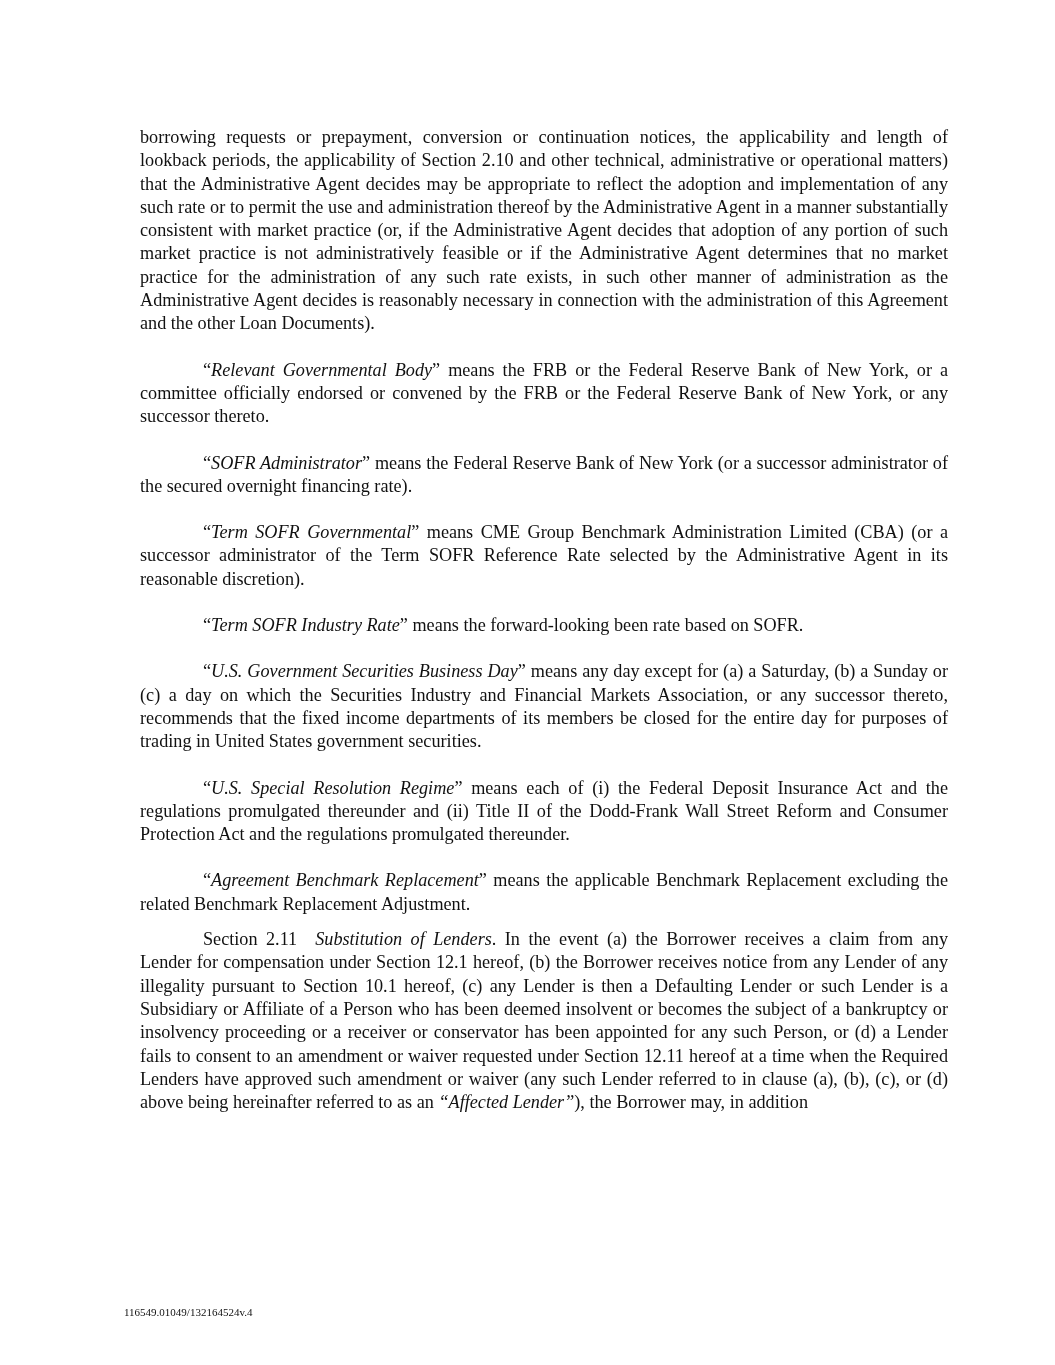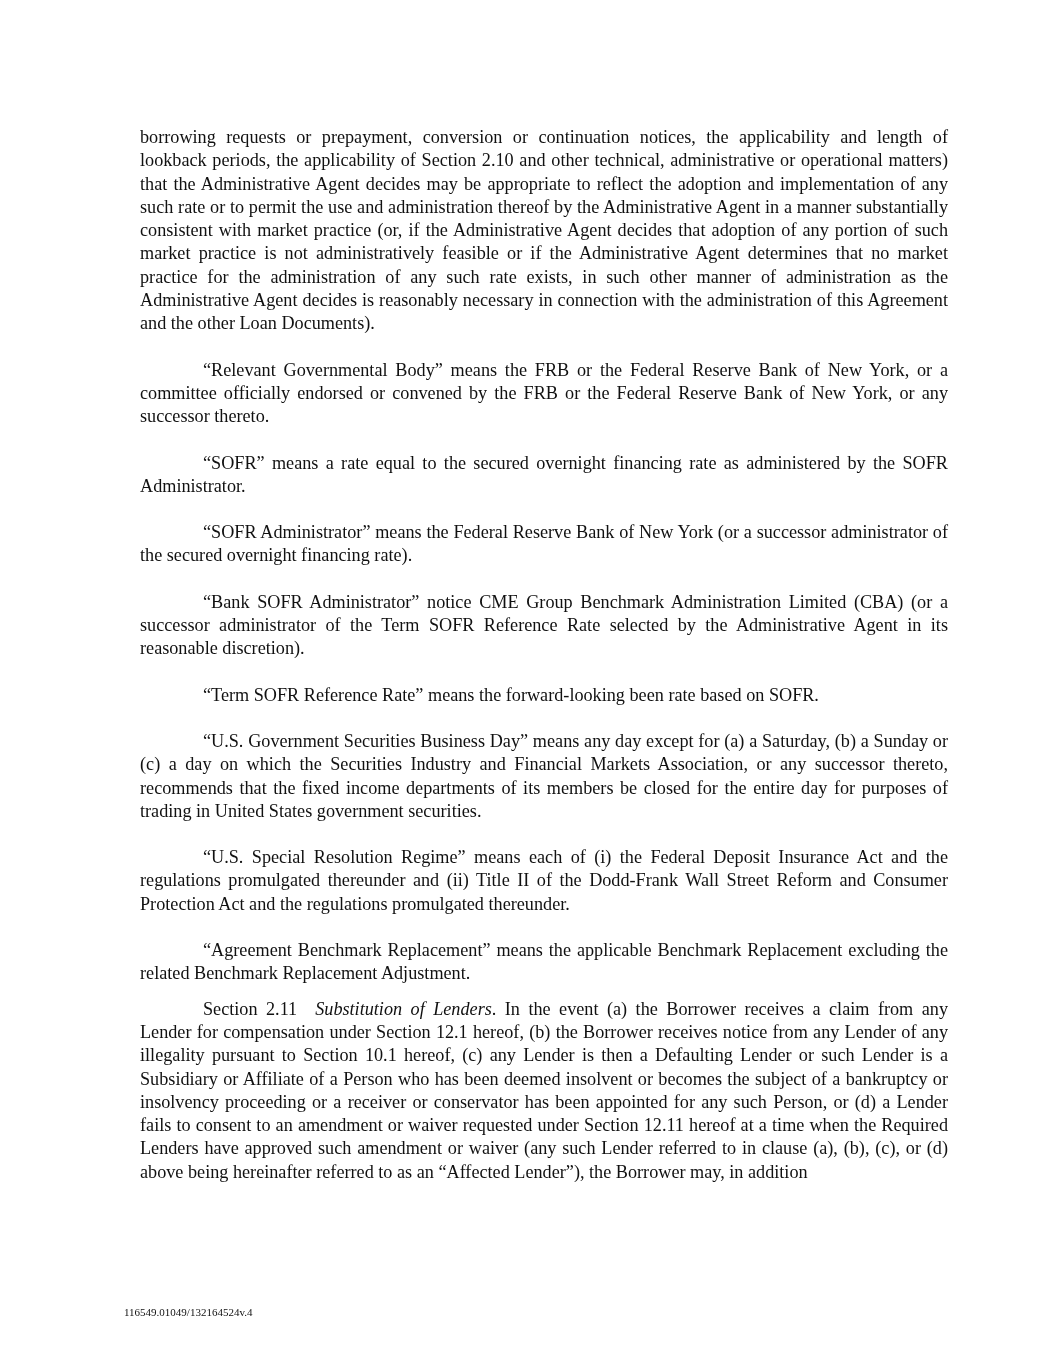--- a/index.html
+++ b/index.html
@@ -23,21 +23,21 @@
   }
   .para {
     font-size: 18.2px;
     line-height: 23.3px;
     text-align: justify;
     margin: 0;
   }
   .para.indent { text-indent: 63px; }
   .gap-lg { margin-top: 23px; }
   .gap-sm { margin-top: 12px; }
-  .term { }
+  .term { font-style: italic; }
   .sec-title { font-style: italic; margin-top: 40px; }
   .sec-num { margin-right: 18px; }
   .page-number {
     position: absolute;
     left: 0;
     width: 1055px;
     top: 1258px;
     text-align: right;
     font-size: 20px;
     padding-left: 40px;
@@ -51,27 +51,26 @@
 </style>
 </head>
 <body>
 
 <div class="page">
 
   <p class="para">borrowing requests or prepayment, conversion or continuation notices, the applicability and length of lookback periods, the applicability of Section 2.10 and other technical, administrative or operational matters) that the Administrative Agent decides may be appropriate to reflect the adoption and implementation of any such rate or to permit the use and administration thereof by the Administrative Agent in a manner substantially consistent with market practice (or, if the Administrative Agent decides that adoption of any portion of such market practice is not administratively feasible or if the Administrative Agent determines that no market practice for the administration of any such rate exists, in such other manner of administration as the Administrative Agent decides is reasonably necessary in connection with the administration of this Agreement and the other Loan Documents).</p>
 
   <p class="para indent gap-lg"><span>“</span><span class="term">Relevant Governmental Body</span><span>”</span><span> means the FRB or the Federal Reserve Bank of New York, or a committee officially endorsed or convened by the FRB or the Federal Reserve Bank of New York, or any successor thereto.</span></p>
 
-  <p class="para indent gap-lg"><span>“</span><span class="term">SOFR</span><span>”</span><span> means a rate equal to the secured overnight financing rate as administered by the SOFR Administrator.</span></p>
 
   <p class="para indent gap-lg"><span>“</span><span class="term">SOFR Administrator</span><span>”</span><span> means the Federal Reserve Bank of New York (or a successor administrator of the secured overnight financing rate).</span></p>
 
-  <p class="para indent gap-lg"><span>“</span><span class="term">Bank SOFR Administrator</span><span>”</span><span> notice CME Group Benchmark Administration Limited (CBA) (or a successor administrator of the Term SOFR Reference Rate selected by the Administrative Agent in its reasonable discretion).</span></p>
+  <p class="para indent gap-lg"><span>“</span><span class="term">Term SOFR Governmental</span><span>”</span><span> means CME Group Benchmark Administration Limited (CBA) (or a successor administrator of the Term SOFR Reference Rate selected by the Administrative Agent in its reasonable discretion).</span></p>
 
-  <p class="para indent gap-lg"><span>“</span><span class="term">Term SOFR Reference Rate</span><span>”</span><span> means the forward-looking been rate based on SOFR.</span></p>
+  <p class="para indent gap-lg"><span>“</span><span class="term">Term SOFR Industry Rate</span><span>”</span><span> means the forward-looking been rate based on SOFR.</span></p>
 
   <p class="para indent gap-lg"><span>“</span><span class="term">U.S. Government Securities Business Day</span><span>”</span><span> means any day except for (a) a Saturday, (b) a Sunday or (c) a day on which the Securities Industry and Financial Markets Association, or any successor thereto, recommends that the fixed income departments of its members be closed for the entire day for purposes of trading in United States government securities.</span></p>
 
   <p class="para indent gap-lg"><span>“</span><span class="term">U.S. Special Resolution Regime</span><span>”</span><span> means each of (i) the Federal Deposit Insurance Act and the regulations promulgated thereunder and (ii) Title II of the Dodd-Frank Wall Street Reform and Consumer Protection Act and the regulations promulgated thereunder.</span></p>
 
   <p class="para indent gap-lg"><span>“</span><span class="term">Agreement Benchmark Replacement</span><span>”</span><span> means the applicable Benchmark Replacement excluding the related Benchmark Replacement Adjustment.</span></p>
 
   <p class="para indent gap-sm"><span class="sec-num">Section 2.11</span><span class="sec-title">Substitution of Lenders</span><span>.</span><span>  In the event (a) the Borrower receives a claim from any Lender for compensation under Section 12.1 hereof, (b) the Borrower receives notice from any Lender of any illegality pursuant to Section 10.1 hereof, (c) any Lender is then a Defaulting Lender or such Lender is a Subsidiary or Affiliate of a Person who has been deemed insolvent or becomes the subject of a bankruptcy or insolvency proceeding or a receiver or conservator has been appointed for any such Person, or (d) a Lender fails to consent to an amendment or waiver requested under Section 12.11 hereof at a time when the Required Lenders have approved such amendment or waiver (any such Lender referred to in clause (a), (b), (c), or (d) above being hereinafter referred to as an </span><span class="term">“Affected Lender”</span><span>), the Borrower may, in addition</span></p>
 
 </div>

